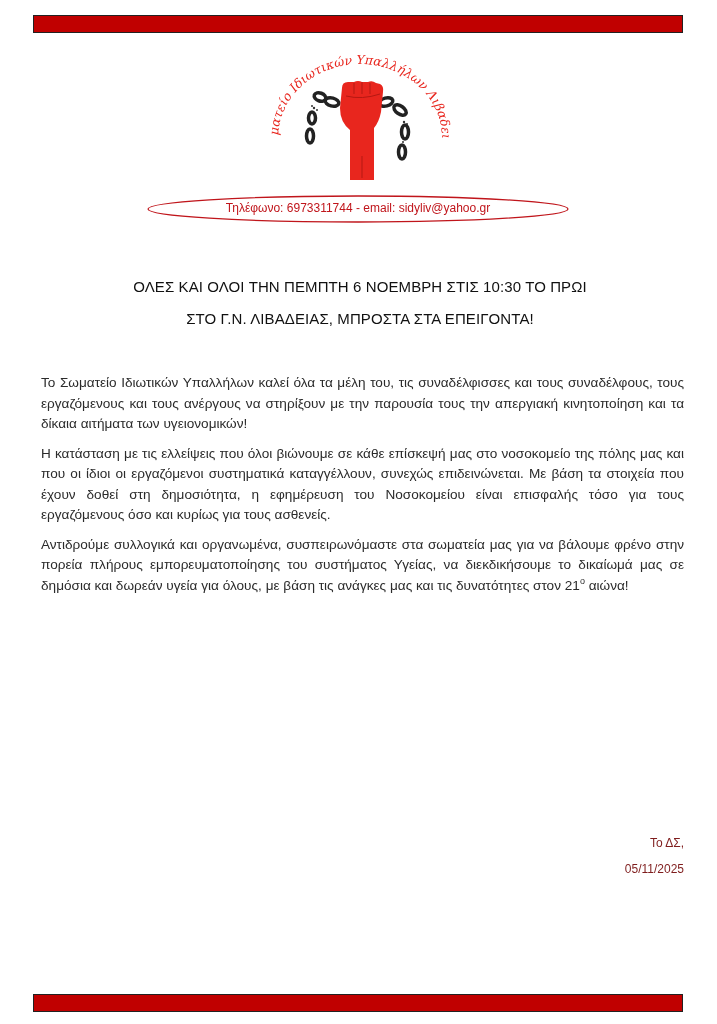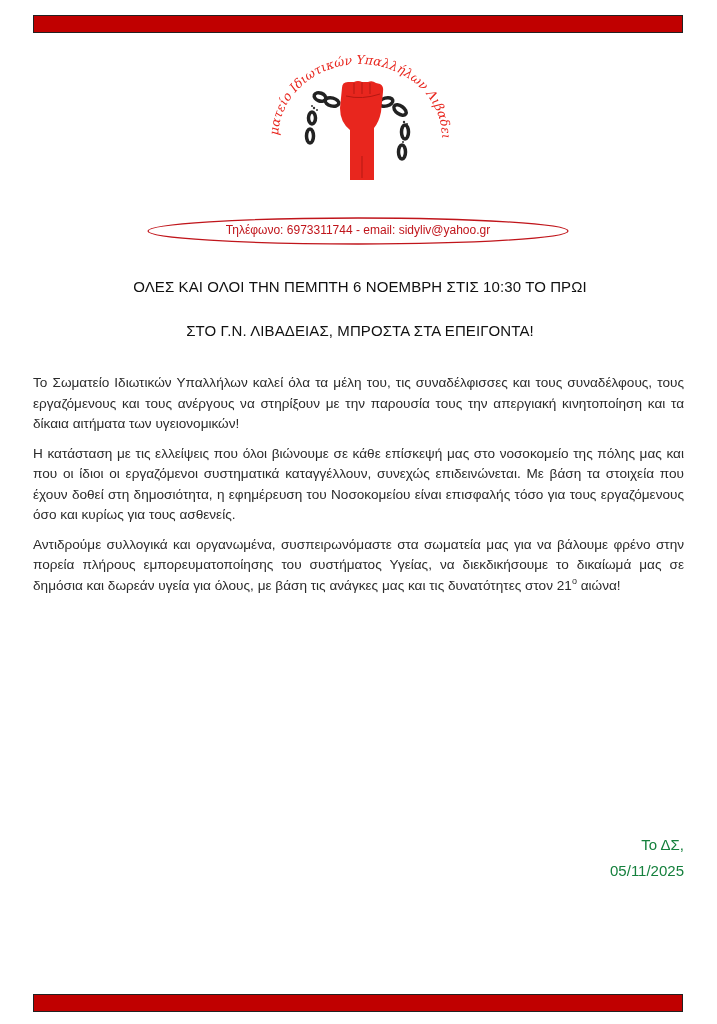--- a/index.html
+++ b/index.html
@@ -3,32 +3,32 @@
 <meta charset="utf-8">
 <style>
   html, body { margin: 0; padding: 0; background: #ffffff; }
   body { width: 717px; height: 1024px; position: relative; overflow: hidden;
          font-family: "Liberation Sans", "DejaVu Sans", sans-serif; color: #222; }
   .bar { position: absolute; left: 33px; width: 650px; height: 18px;
          background: #c00000; border: 1px solid #222; box-sizing: border-box; }
   .bar.top { top: 15px; }
   .bar.bottom { top: 994px; }
   .logo { position: absolute; left: 262px; top: 46px; width: 196px; height: 150px; }
-  .contact { position: absolute; left: 146px; top: 194px; width: 424px; height: 30px; margin-top: 22px; }
+  .contact { position: absolute; left: 146px; top: 194px; width: 424px; height: 30px; }
   .contact svg { position: absolute; left: 0; top: 0; }
   .contact-text { position: absolute; left: 0; top: 7px; width: 100%; text-align: center;
                   font-size: 12px; color: #c0151b; }
   .title { position: absolute; left: 60px; width: 600px; text-align: center;
            font-size: 15px; color: #111; letter-spacing: 0.1px; }
   .title.l1 { top: 278px; text-align: center; }
-  .title.l2 { top: 322px; }
+  .title.l2 { top: 310px; }
   .body { position: absolute; left: 33px; top: 373px; width: 651px;
           font-size: 13.6px; line-height: 20.5px; color: #2b2b2b; text-align: justify; }
-  .body p { margin: 0 0 9px 0; }
-  .sig { position: absolute; right: 33px; text-align: center; font-size: 15px; color: #15803d; }
+  .body p { margin: 0 0 9px 8px; }
+  .sig { position: absolute; right: 33px; text-align: center; font-size: 12px; color: #7f1d1d; }
   .sig.s1 { top: 836px; }
   .sig.s2 { top: 862px; }
   sup { font-size: 9px; line-height: 0; }
 </style>
 </head>
 <body>
 
 <div class="bar top"></div>
 
 <div class="logo">

